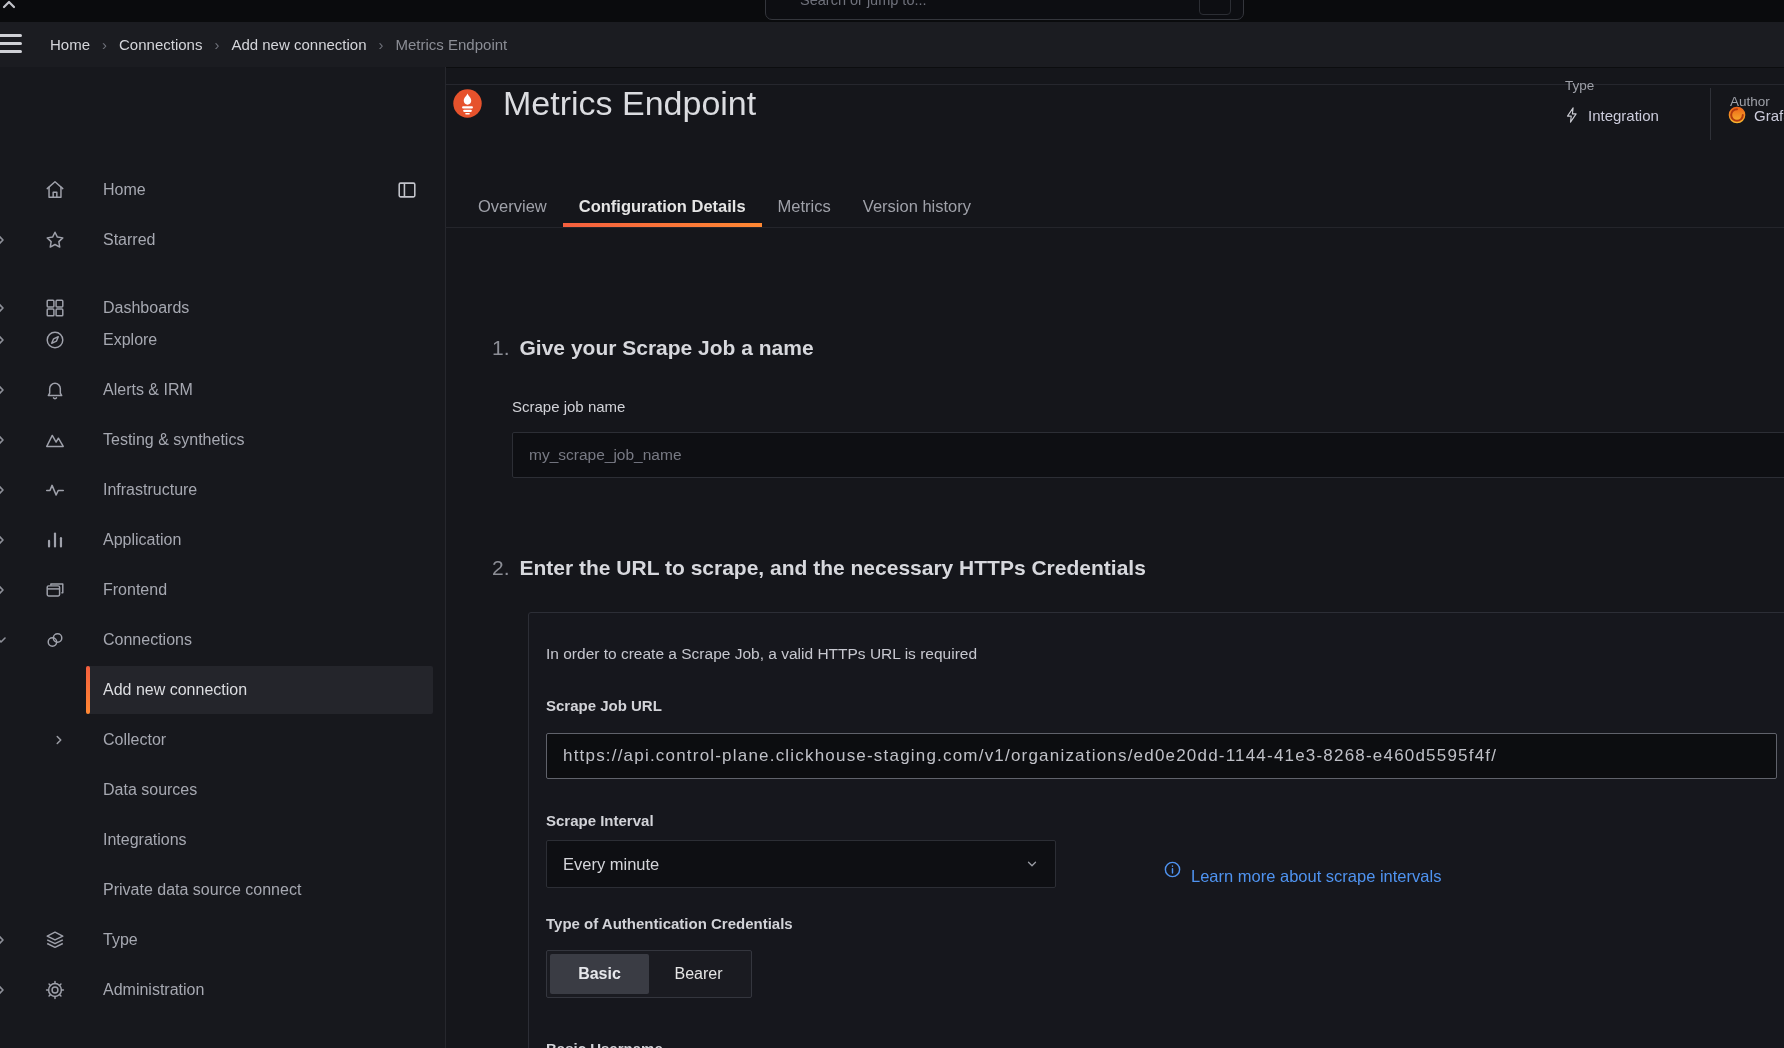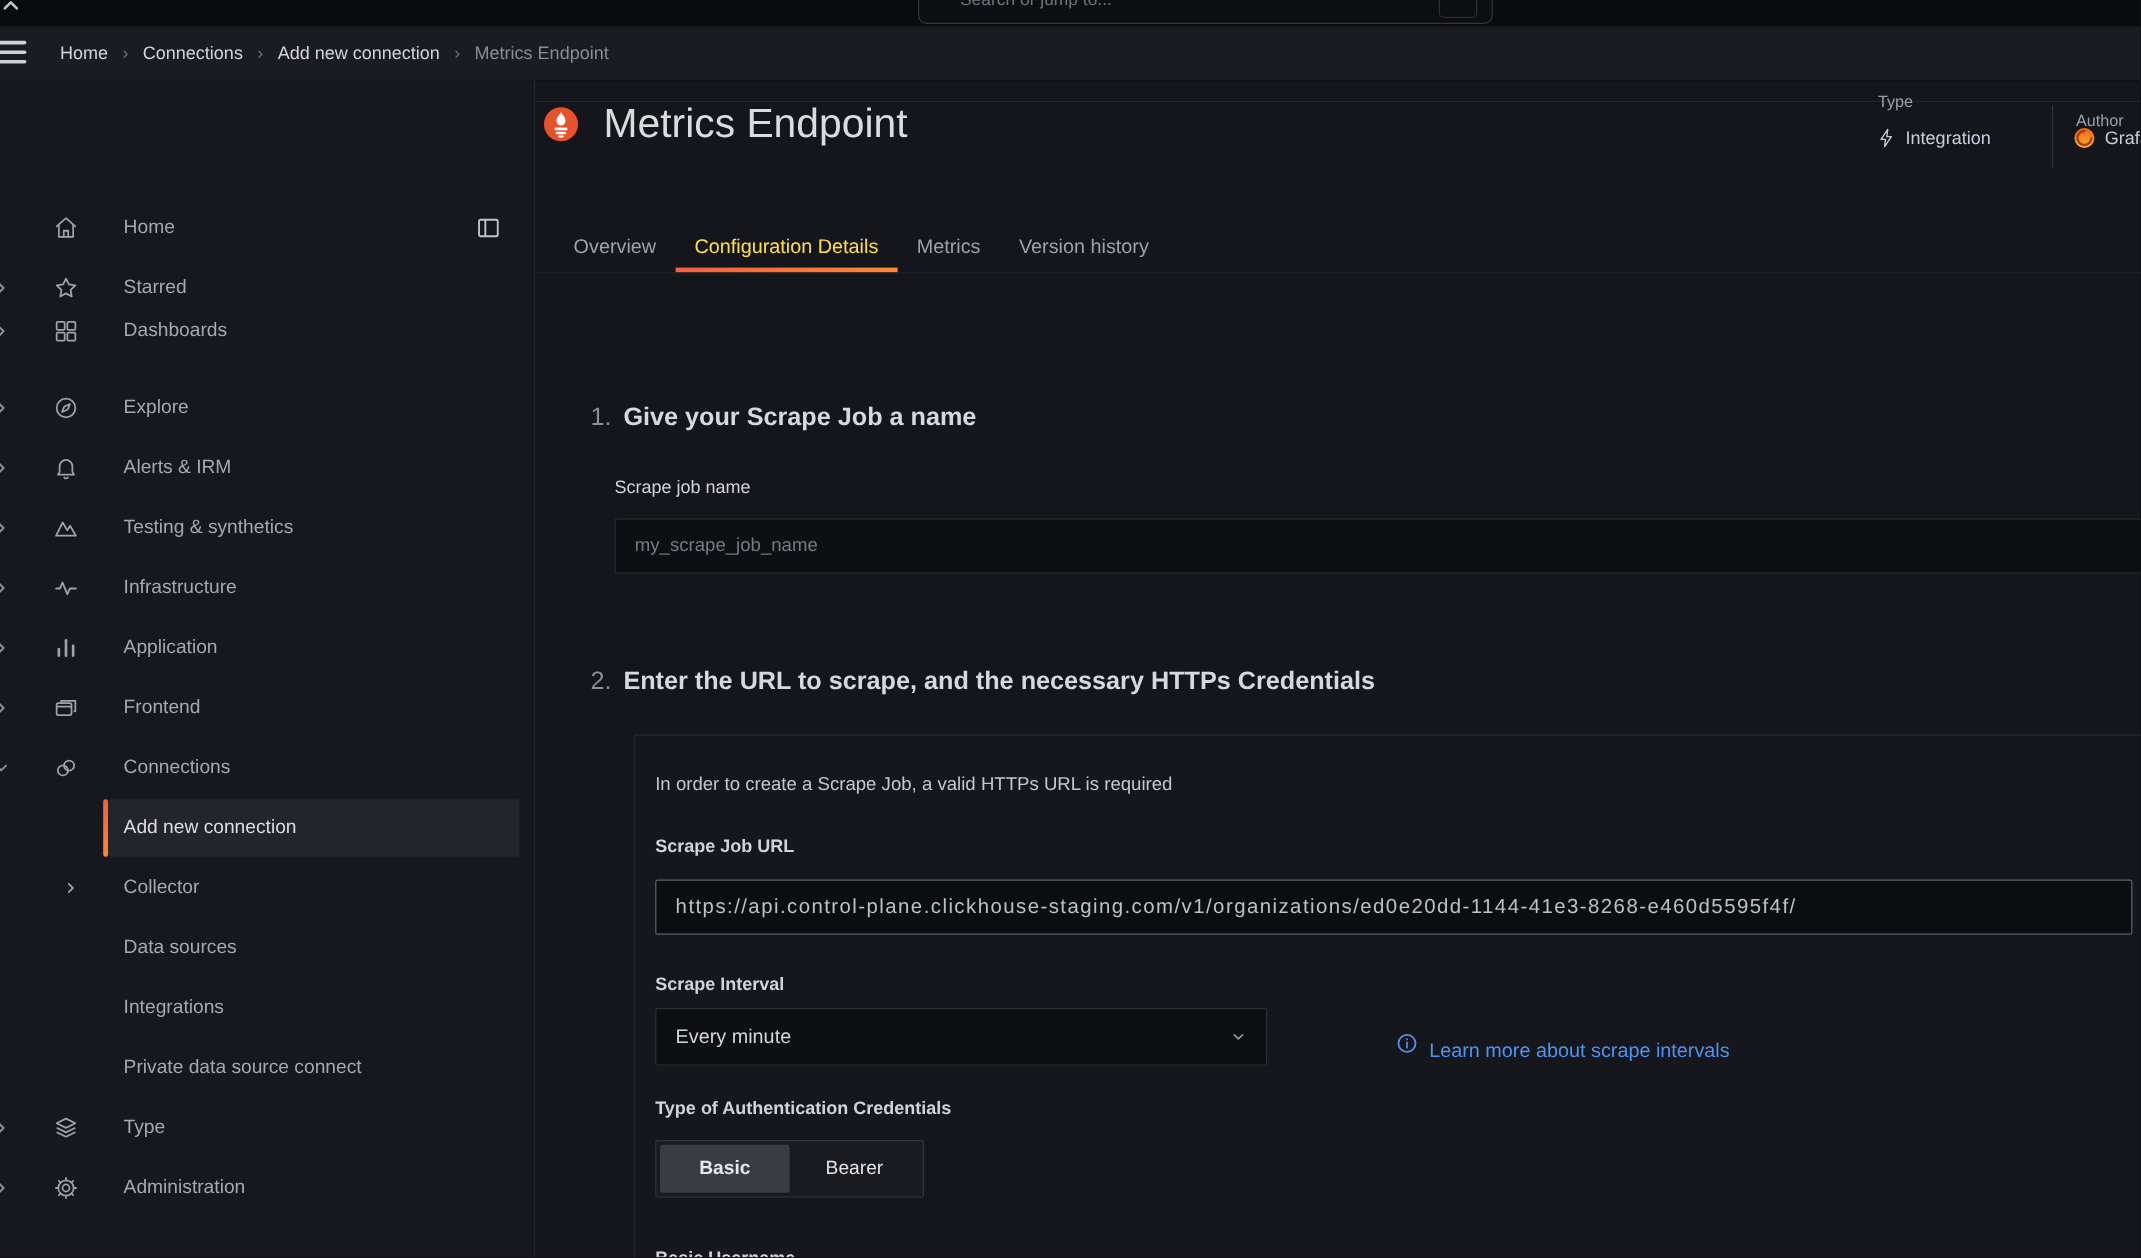--- a/index.html
+++ b/index.html
@@ -39,41 +39,41 @@
   .mainline{left:445px;top:84px;width:1339px;height:1px;background:#26272e;}
   .promicon{left:452px;top:88px;width:31px;height:31px;}
   .pagetitle{left:503px;top:84px;font-size:34px;font-weight:500;color:#dbdce0;white-space:nowrap;}
   .metalabel{font-size:13.5px;color:#9ea0a8;white-space:nowrap;}
   .metavalue{display:flex;align-items:center;gap:7px;font-size:15px;color:#ccccdc;white-space:nowrap;}
   .metadivider{left:1710px;top:88px;width:1px;height:52px;background:#2f3138;}
   
   .tabsrow{left:462px;top:186px;height:41px;display:flex;}
   .tab{position:relative;padding:0 16px;display:flex;align-items:center;font-size:16.5px;
        color:#9fa1a9;cursor:pointer;white-space:nowrap;}
-  .tab.active{color:#fde047;font-weight:400;}
+  .tab.active{color:#e5e5e5;font-weight:700;}
   .tab.active::after{content:"";position:absolute;left:0;right:0;bottom:0;height:4px;
        background:linear-gradient(90deg,#f55f3e,#ff8833);}
   .tabdivider{left:445px;top:227px;width:1339px;height:1px;background:#24252b;}
   
   .secheading{display:flex;font-size:21px;font-weight:600;color:#d7d8dd;white-space:nowrap;}
   .secnum{color:#8c8e96;font-weight:500;margin-right:10px;}
   .fieldlabel{font-size:15px;font-weight:600;color:#d2d3d8;white-space:nowrap;}
   .textinput{background:#0e0f13;border:1px solid #2c2e35;border-radius:2px;color:#bfc0c7;
              font-family:"Liberation Sans","DejaVu Sans",sans-serif;font-size:15.5px;padding:0 16px;outline:none;box-sizing:border-box;}
   .textinput::placeholder{color:#787a84;}
   .card{left:528px;top:612px;width:1268px;height:520px;background:#16171d;
         border:1px solid #2c2e36;border-radius:3px;}
   .cardnote{font-size:15.5px;color:#c6c7cf;white-space:nowrap;}
   .selectbox{left:546px;top:840px;width:510px;height:48px;background:#0e0f13;border:1px solid #2c2e35;
              border-radius:2px;display:flex;align-items:center;justify-content:space-between;
              padding:0 16px;box-sizing:border-box;cursor:pointer;}
   .selectval{font-size:16.5px;color:#d4d5da;}
   .linkrow{left:1163px;top:852px;display:flex;align-items:center;gap:9px;cursor:pointer;}
   .linktext{font-size:16.5px;font-weight:500;color:#4f93f0;white-space:nowrap;margin-top:15px;}
-  .togglegroup{left:546px;top:950px;width:224px;height:48px;border:1px solid #34363e;
+  .togglegroup{left:546px;top:950px;width:206px;height:48px;border:1px solid #34363e;
                border-radius:2px;background:rgba(255,255,255,0.02);display:flex;padding:3px;box-sizing:border-box;}
   .toggleopt{flex:1;display:flex;align-items:center;justify-content:center;font-size:16px;
              color:#e5e5e5;cursor:pointer;border-radius:2px;font-weight:500;}
   .toggleopt.selected{background:#3a3c44;color:#e6e7eb;font-weight:600;}
   .cutlabel{left:546px;top:1040px;width:300px;height:8px;overflow:hidden;}
   .caret{left:-3px;top:-8px;width:24px;height:24px;color:#c2c3c9;}
 </style>
 </head>
 <body>
 
@@ -135,21 +135,21 @@
           </svg>
         </span>
       <span class="ic">
           <svg width="22" height="22" viewBox="0 0 24 24" fill="none" stroke="currentColor" stroke-width="1.6" stroke-linejoin="round">
             <path d="M12 3.5l2.6 5.3 5.9.9-4.3 4.1 1 5.9-5.2-2.8-5.2 2.8 1-5.9-4.3-4.1 5.9-.9z"></path>
           </svg>
         </span>
       <span class="lbl">Starred</span>
     </div>
 
-    <div class="navrow" style="top:184px">
+    <div class="navrow" style="top:216px">
       <span class="edgechev">
           <svg width="16" height="16" viewBox="0 0 24 24" fill="none" stroke="currentColor" stroke-width="2.4" stroke-linecap="round" stroke-linejoin="round">
             <path d="M9 6l6 6-6 6"></path>
           </svg>
         </span>
       <span class="ic">
           <svg width="22" height="22" viewBox="0 0 24 24" fill="none" stroke="currentColor" stroke-width="1.6">
             <rect x="3.5" y="3.5" width="7.3" height="7.3" rx="1"></rect>
             <rect x="13.2" y="3.5" width="7.3" height="7.3" rx="1"></rect>
             <rect x="3.5" y="13.2" width="7.3" height="7.3" rx="1"></rect>

